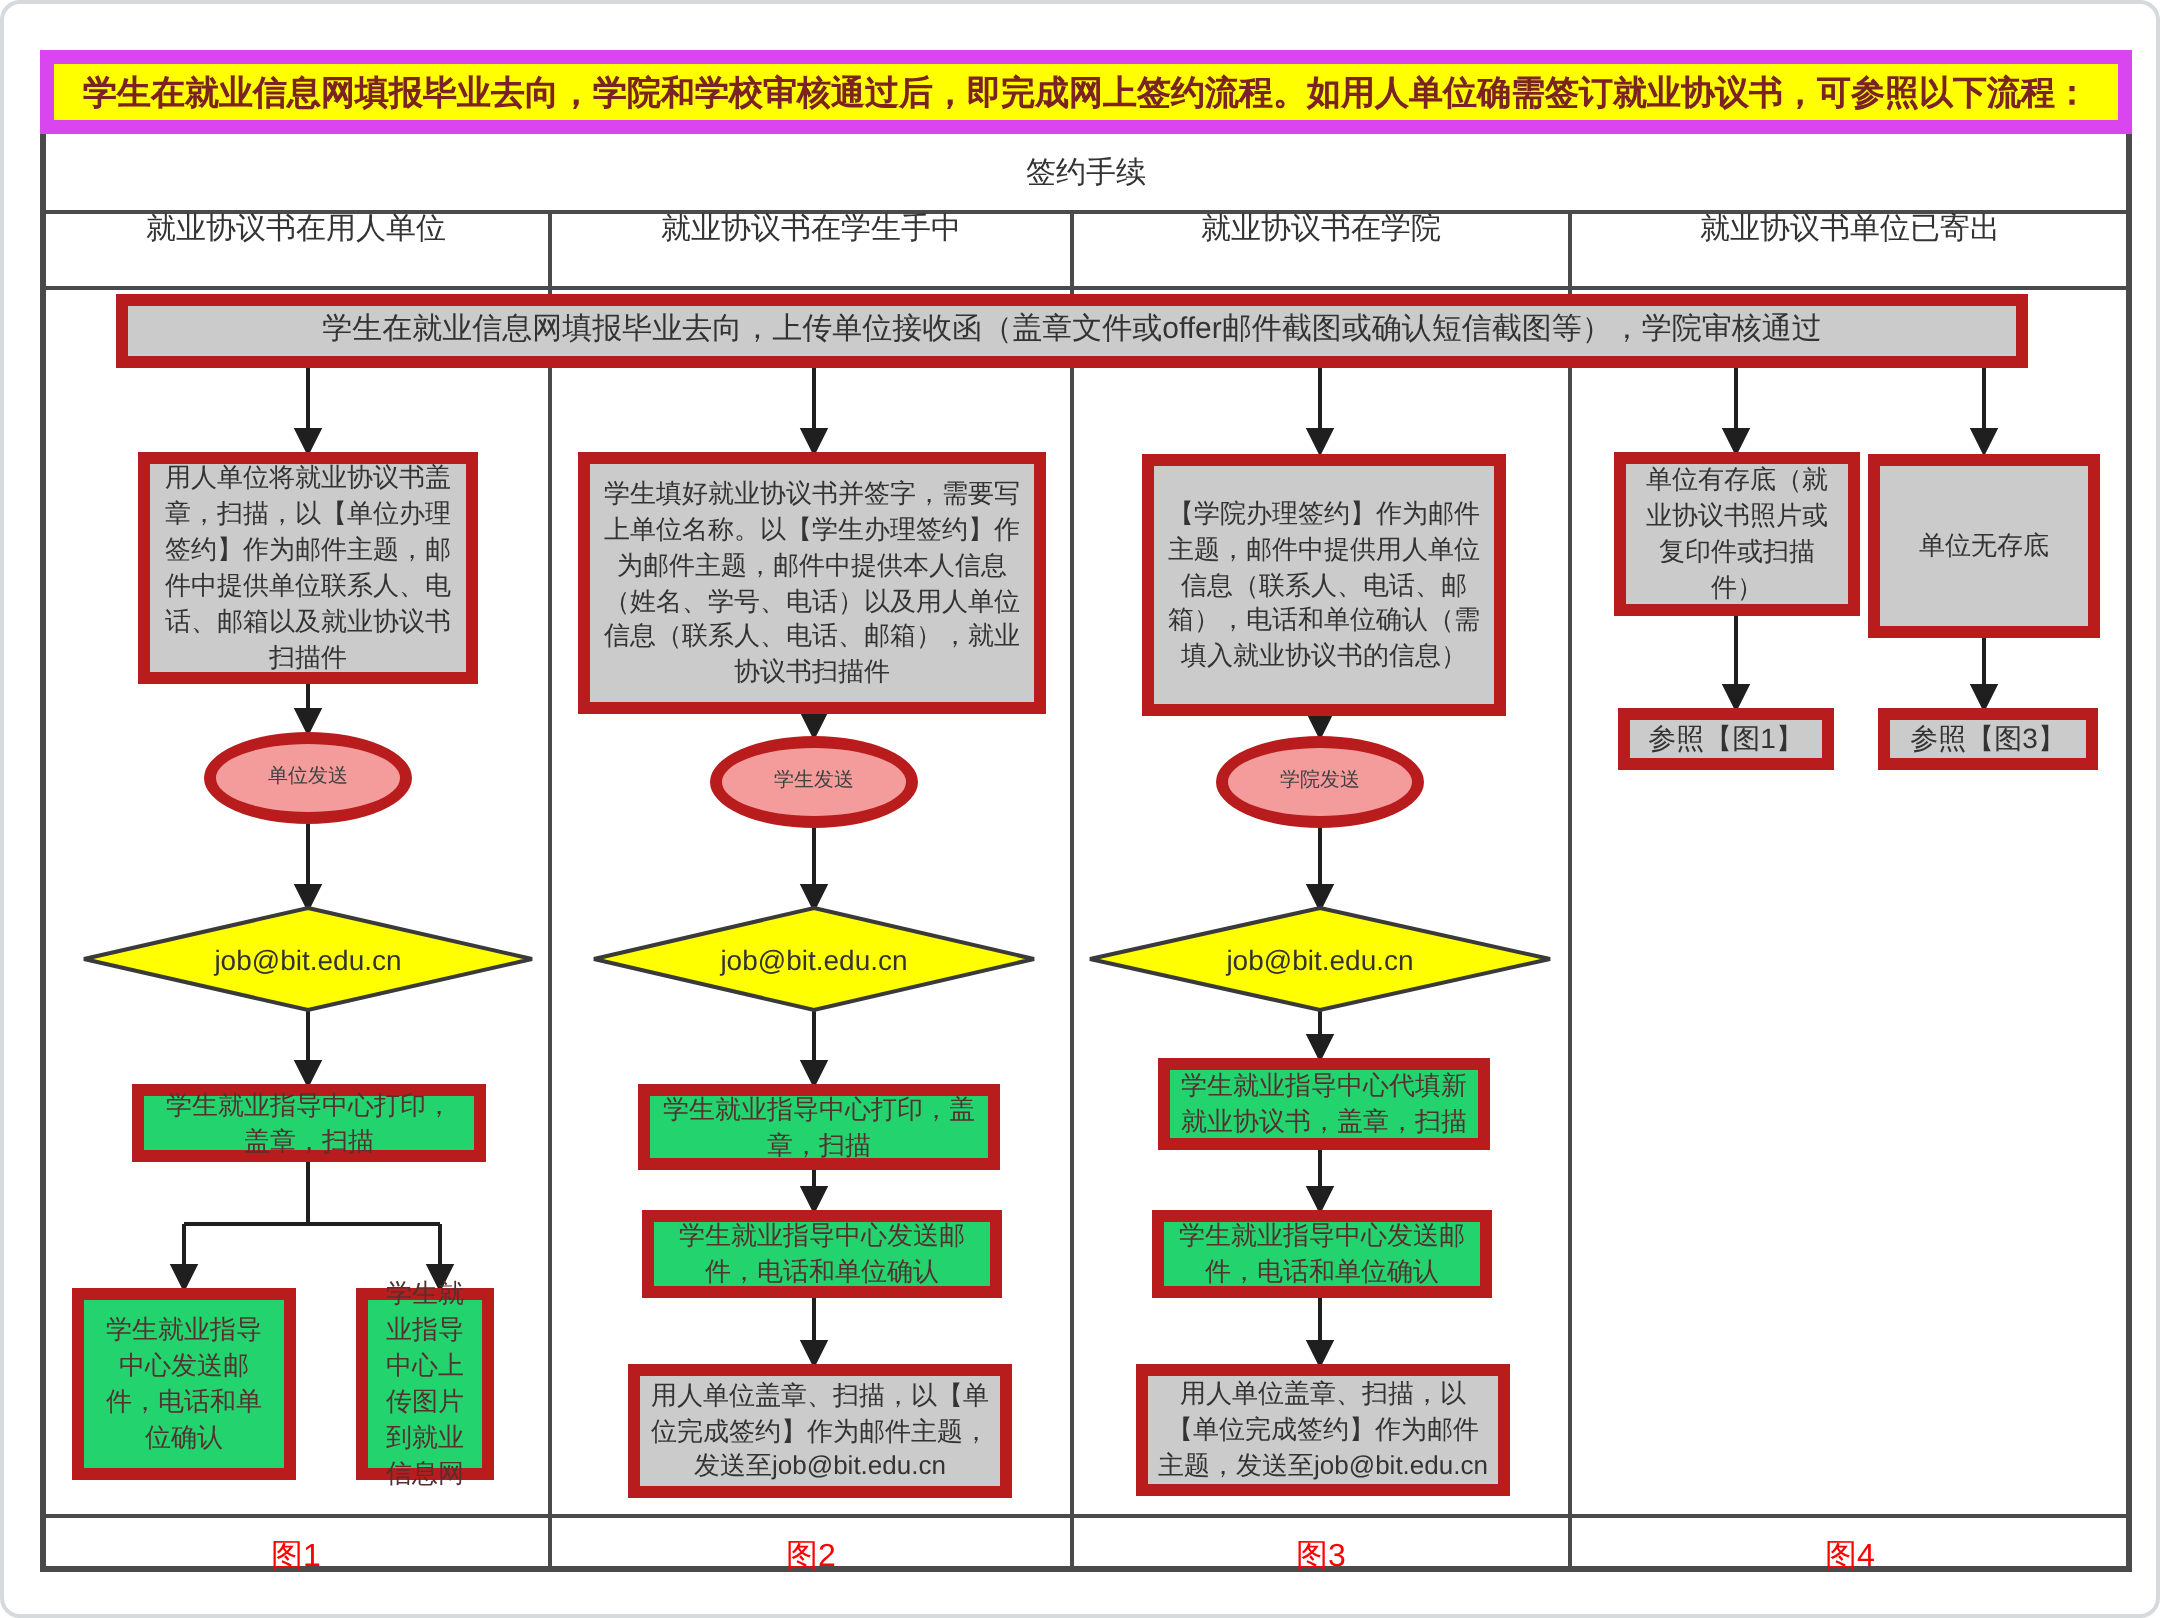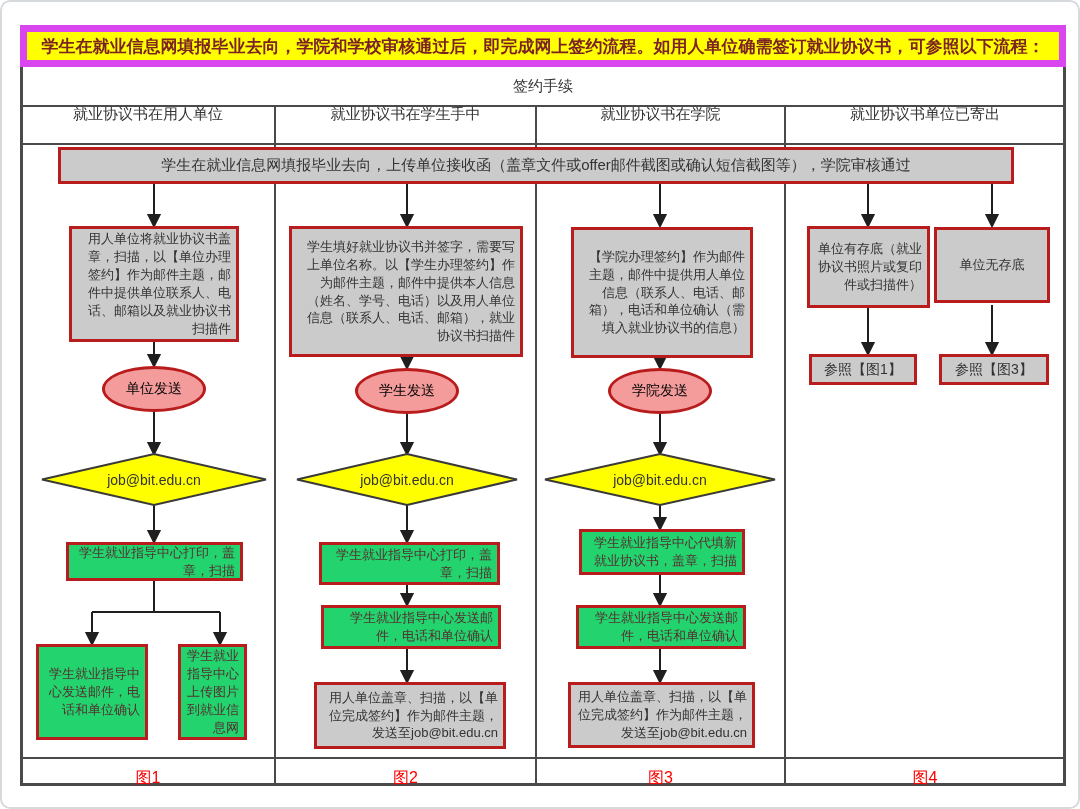--- a/index.html
+++ b/index.html
@@ -12,27 +12,27 @@
   .hline{position:absolute;left:18px;width:1046px;height:2px;background:#4a4a4a;}
   .vline{position:absolute;top:103px;width:2px;height:681px;background:#4a4a4a;}
   .banner{
     position:absolute;left:18px;top:23px;width:1046px;height:42px;box-sizing:border-box;
     background:#ffff00;border:7px solid #d946ef;display:flex;align-items:center;justify-content:center;
     font-size:17px;font-weight:600;color:#7b2222;text-align:center;
   }
   .title-row{position:absolute;left:18px;top:65px;width:1046px;height:38px;display:flex;align-items:center;justify-content:center;font-size:15px;color:#333;}
   .hcell{position:absolute;top:88px;height:48px;display:flex;align-items:center;justify-content:center;font-size:15px;color:#333;}
   .node{
-    position:absolute;box-sizing:border-box;border:3px solid #b91c1c;
-    display:flex;align-items:center;justify-content:center;text-align:right;
+    position:absolute;box-sizing:border-box;border:6px solid #b91c1c;
+    display:flex;align-items:center;justify-content:center;text-align:center;
     font-size:13px;line-height:1.38;padding:3px 5px;color:#333333;
   }
   .gray{background:#cbcbcb;}
   .green{background:#22d36e;color:#553030;}
-  .ellipse{border-radius:50%;background:#f49c9c;color:#000000;font-size:14px;padding:0;}
+  .ellipse{border-radius:50%;background:#f49c9c;color:#404040;font-size:10px;padding:0;}
   .dtext{position:absolute;height:24px;display:flex;align-items:center;justify-content:center;font-size:14px;color:#333;}
   .figlabel{position:absolute;top:755px;height:43px;display:flex;align-items:center;justify-content:center;font-size:16px;font-weight:400;color:#ff0000;}
   svg.overlay{position:absolute;left:0;top:0;pointer-events:none;}
 </style>
 </head>
 <body>
 
 <div class="stage">
 
   <div class="frame"></div>
@@ -130,21 +130,21 @@
   <div class="node gray" style="left:312px;top:680px;width:192px;height:67px;">用人单位盖章、扫描，以【单位完成签约】作为邮件主题，发送至job@bit.edu.cn</div>
 
   <div class="node gray" style="left:569px;top:225px;width:182px;height:131px;">【学院办理签约】作为邮件主题，邮件中提供用人单位信息（联系人、电话、邮箱），电话和单位确认（需填入就业协议书的信息）</div>
   <div class="node ellipse" style="left:606px;top:366px;width:104px;height:46px;">学院发送</div>
   <div class="dtext" style="left:558px;top:466px;width:200px;">job@bit.edu.cn</div>
   <div class="node green" style="left:577px;top:527px;width:166px;height:46px;">学生就业指导中心代填新就业协议书，盖章，扫描</div>
   <div class="node green" style="left:574px;top:603px;width:170px;height:44px;">学生就业指导中心发送邮件，电话和单位确认</div>
   <div class="node gray" style="left:566px;top:680px;width:187px;height:66px;">用人单位盖章、扫描，以【单位完成签约】作为邮件主题，发送至job@bit.edu.cn</div>
 
   <div class="node gray" style="left:805px;top:224px;width:123px;height:82px;">单位有存底（就业协议书照片或复印件或扫描件）</div>
-  <div class="node gray" style="left:932px;top:225px;width:116px;height:76px;">单位无存底</div>
+  <div class="node gray" style="left:932px;top:225px;width:116px;height:92px;">单位无存底</div>
   <div class="node gray" style="left:807px;top:352px;width:108px;height:31px;font-size:14px;">参照【图1】</div>
   <div class="node gray" style="left:937px;top:352px;width:110px;height:31px;font-size:14px;">参照【图3】</div>
 
   <div class="figlabel" style="left:20px;width:252px;">图1</div>
   <div class="figlabel" style="left:274px;width:259px;">图2</div>
   <div class="figlabel" style="left:535px;width:247px;">图3</div>
   <div class="figlabel" style="left:784px;width:278px;">图4</div>
 
 </div>
 

